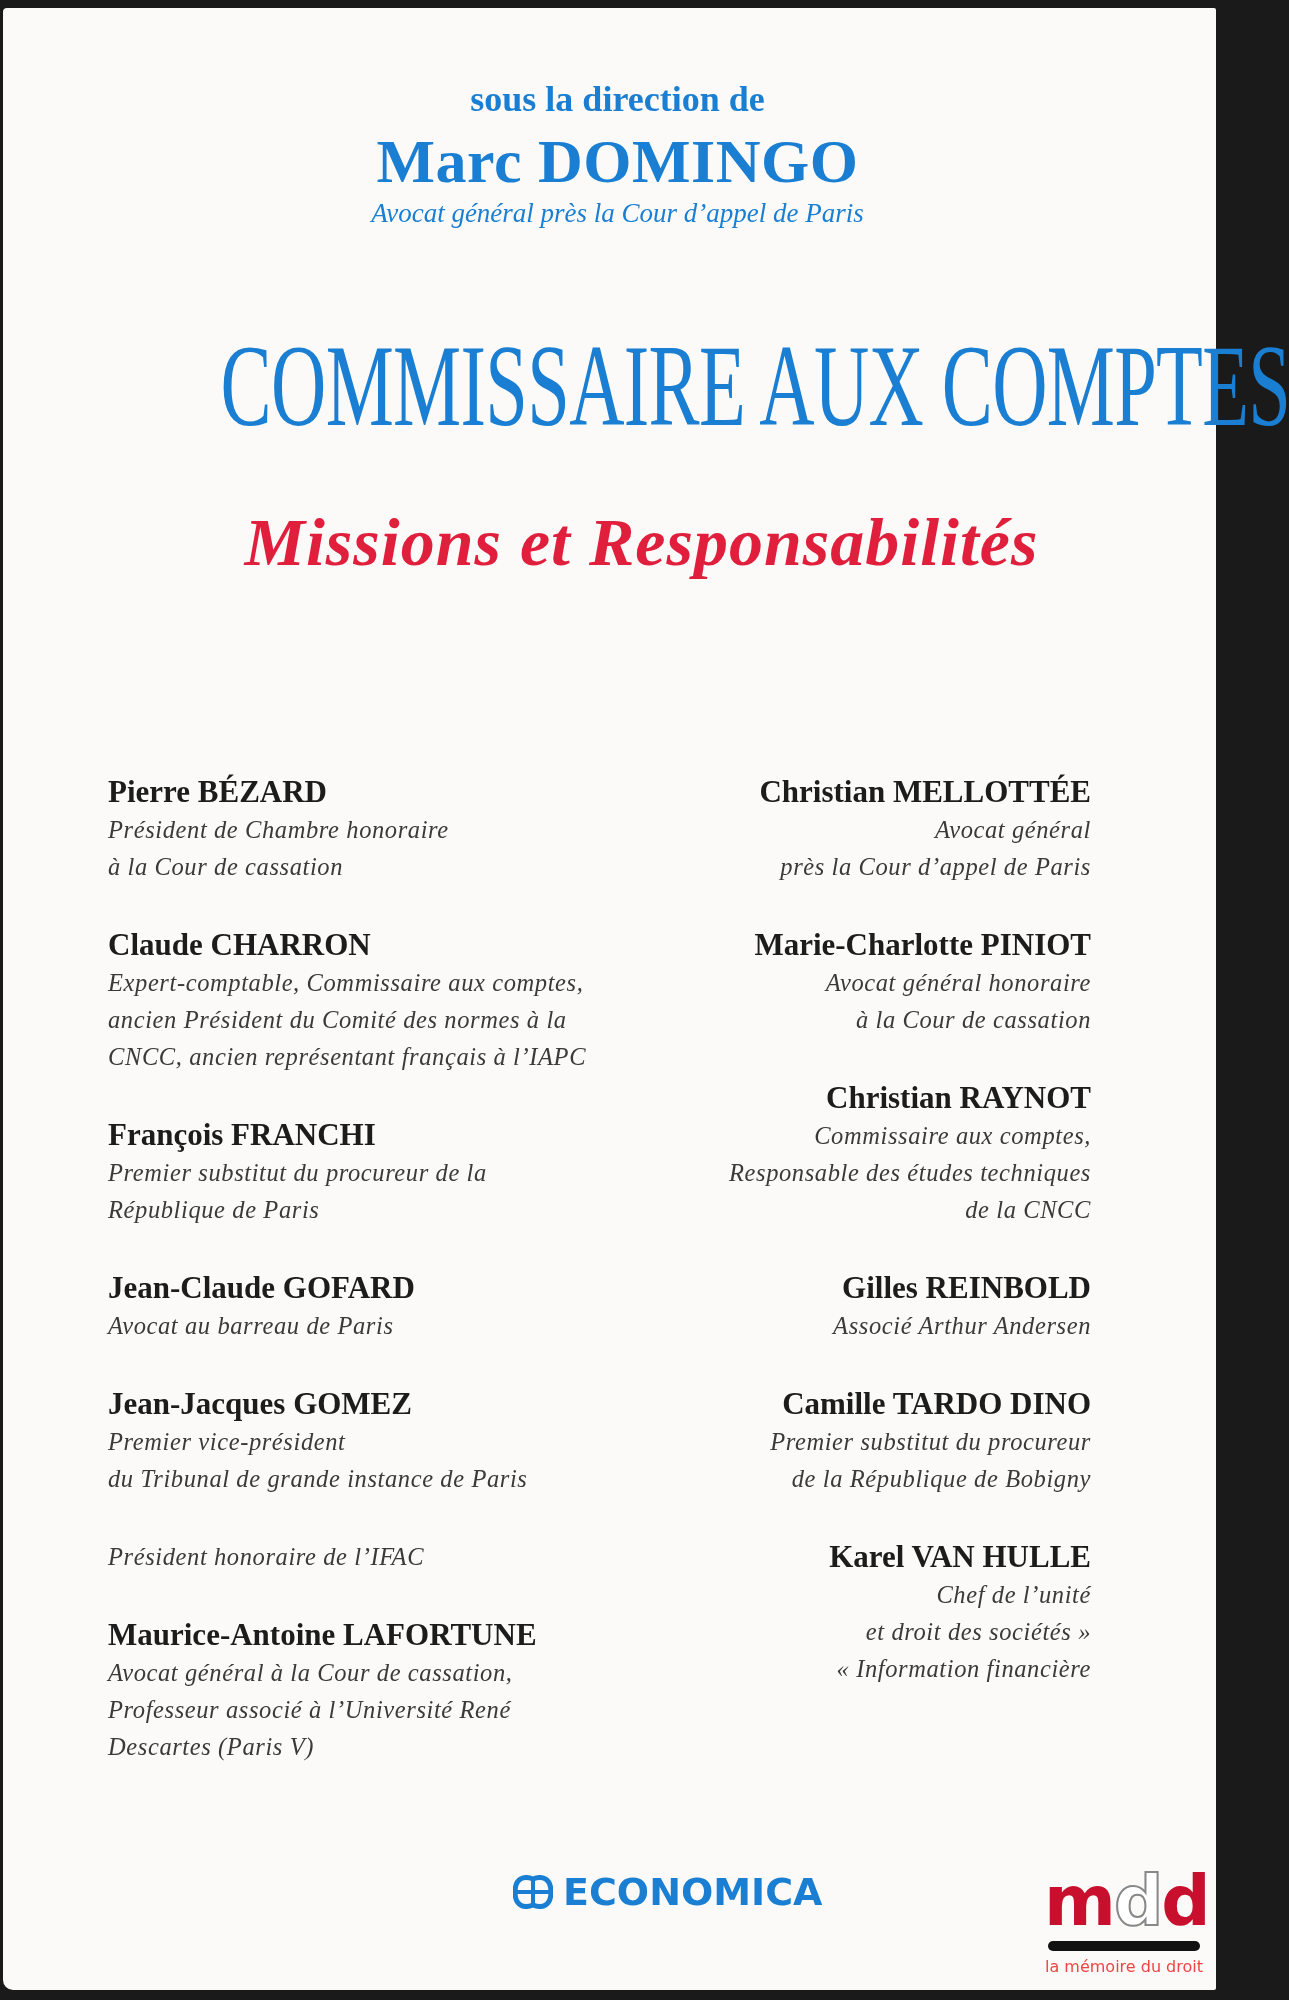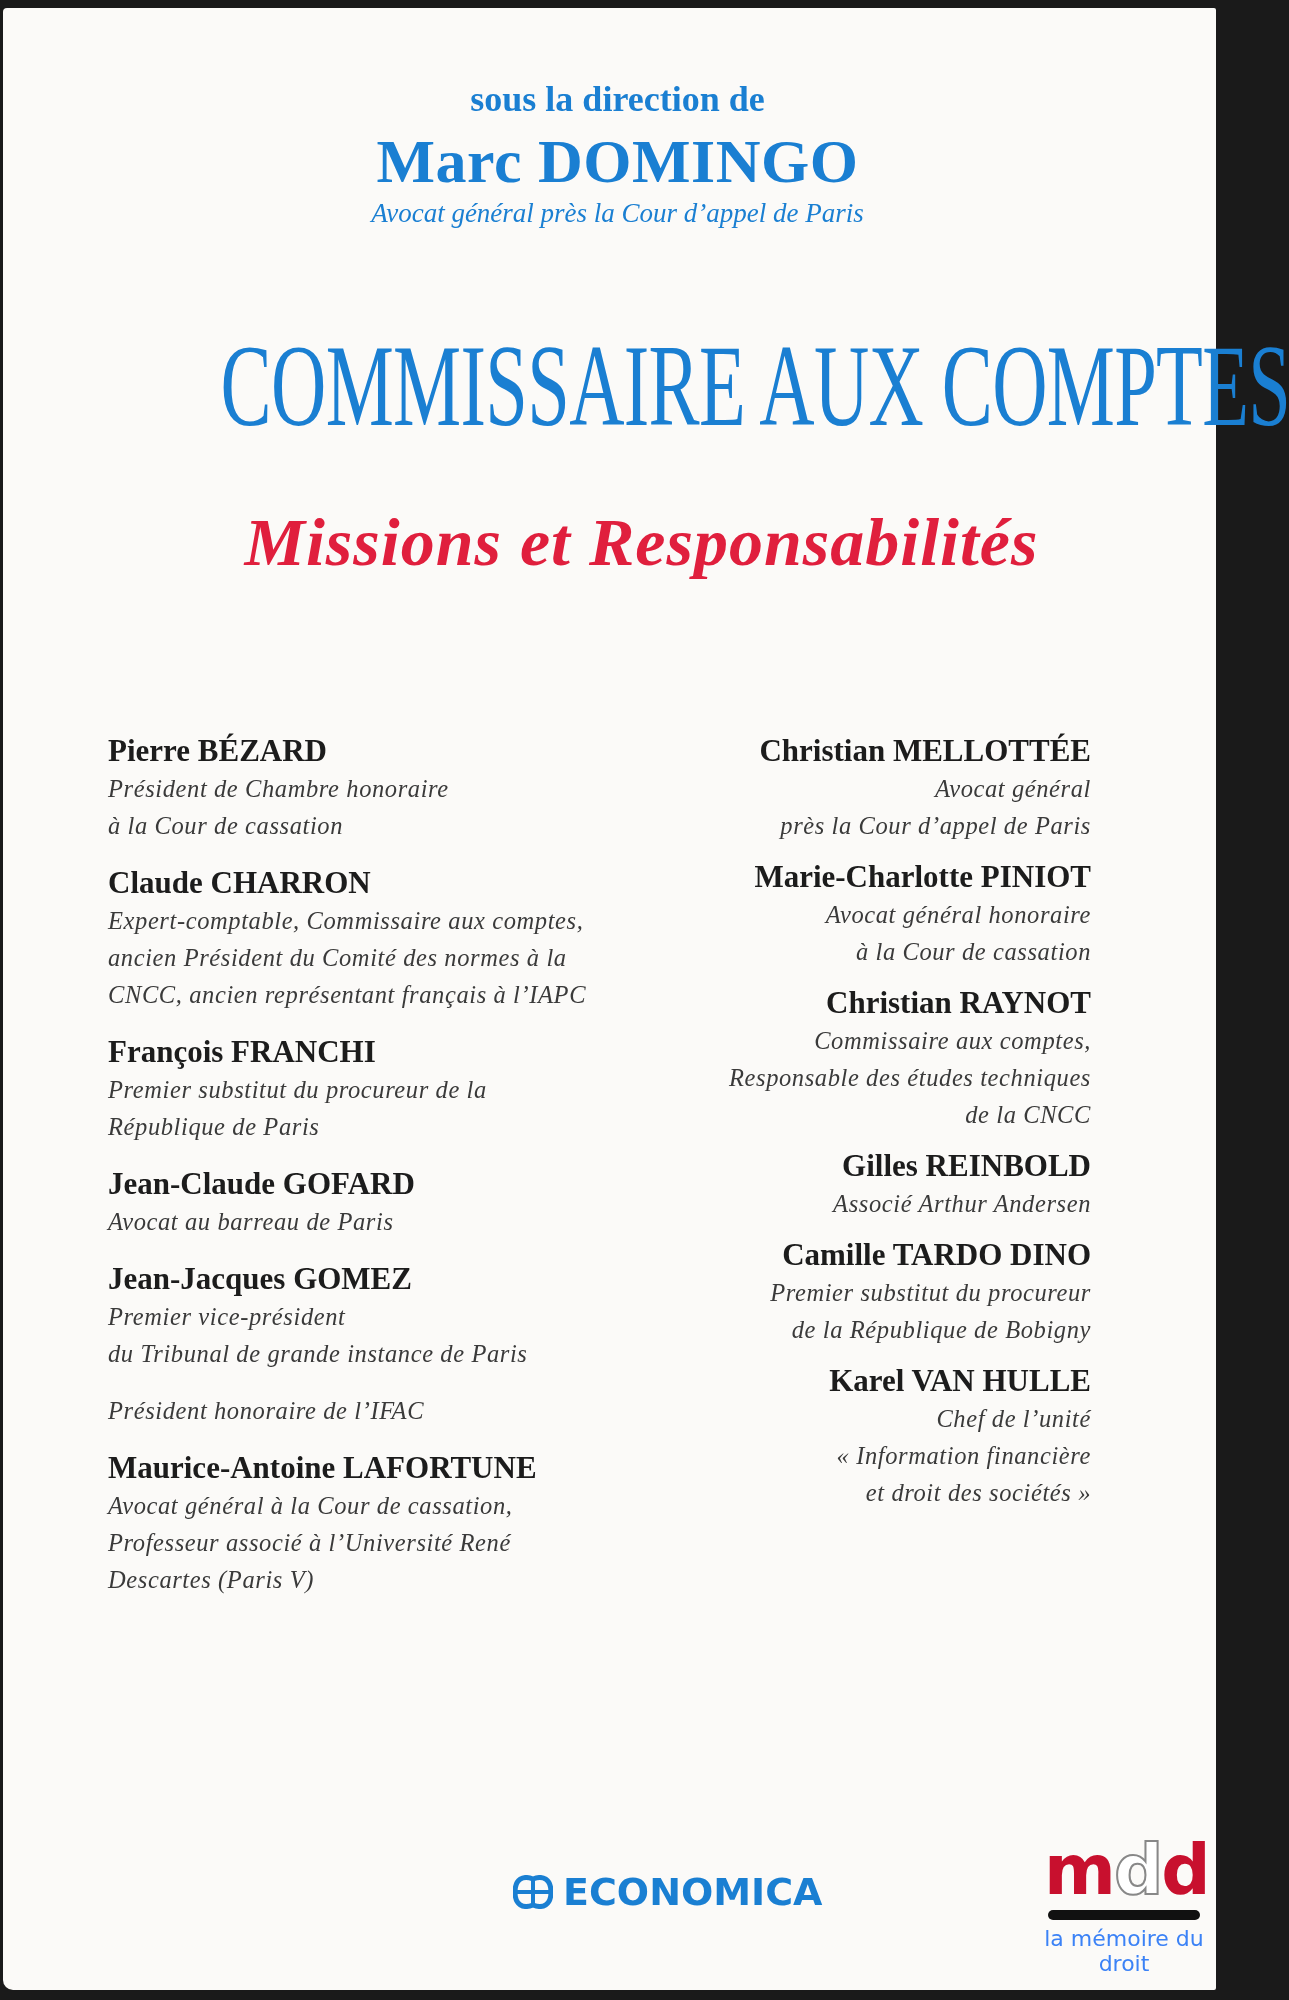--- a/index.html
+++ b/index.html
@@ -24,36 +24,36 @@
     font-size: 116px; line-height: 120px; transform: scaleX(0.66);
     transform-origin: 640px 0; white-space: nowrap; letter-spacing: -1px;
   }
   .subtitle {
     top: 495px; left: 0; width: 100%; text-align: center;
     font-size: 68px; font-style: italic; font-weight: bold; letter-spacing: 1px; margin-left: 32px;
   }
   .col { position: absolute; top: 724px; }
   .col-left { left: 105px; width: 560px; text-align: left; }
   .col-right { right: 125px; width: 560px; text-align: right; }
-  .author { margin-bottom: 20px; }
+  .author { margin-bottom: 20px; margin-top: 41px; }
   .author-name { font-size: 31px; font-weight: bold; color: #1c1c1c; line-height: 38px; }
   .author-role { font-size: 24.5px; font-style: italic; color: #3a3a3a; line-height: 37px; letter-spacing: 0.6px; }
   .col-right .author { margin-bottom: 14px; }
   .publisher {
     top: 1862px; left: 510px; display: flex; align-items: center; gap: 10px;
     color: #1a7fd2; font-family: "DejaVu Sans", sans-serif; font-weight: bold; font-size: 38px;
   }
   .pub-logo { width: 40px; height: 34px; }
   .mdd {
     position: absolute; right: 12px; bottom: 14px; width: 160px; text-align: center;
   }
   .mdd-letters { font-family: "DejaVu Sans", sans-serif; font-size: 69px; font-weight: bold; color: #c8102e; line-height: 64px; letter-spacing: -2px; }
   .mdd-letters .outline { color: #ffffff; -webkit-text-stroke: 2px #888; }
   .mdd-bar { height: 10px; background: #111; border-radius: 5px; margin: 8px 4px 6px; }
-  .mdd-tag { font-family: "DejaVu Sans", sans-serif; font-size: 22px; color: #3b82f6; }
+  .mdd-tag { font-family: "DejaVu Sans", sans-serif; font-size: 16px; color: #ef4444; }
 </style>
 </head>
 <body>
 
 <div class="cover">
   <div class="abs center blue dir-intro">sous la direction de</div>
   <div class="abs center blue director">Marc DOMINGO</div>
   <div class="abs center blue dir-role">Avocat général près la Cour d’appel de Paris</div>
 
   <div class="abs title blue">COMMISSAIRE AUX COMPTES</div>
@@ -117,22 +117,22 @@
         <div class="author-role">Associé Arthur Andersen</div>
       </div>
       <div class="author">
         <div class="author-name">Camille TARDO DINO</div>
         <div class="author-role">Premier substitut du procureur</div>
         <div class="author-role">de la République de Bobigny</div>
       </div>
       <div class="author">
         <div class="author-name">Karel VAN HULLE</div>
         <div class="author-role">Chef de l’unité</div>
+        <div class="author-role">et droit des sociétés »</div>
         <div class="author-role">« Information financière</div>
-        <div class="author-role">et droit des sociétés »</div>
       </div>
     </div>
 
   <div class="abs publisher">
     <svg class="pub-logo" viewBox="0 0 40 34">
       <path d="M20 4 C10 0 2 4 2 17 C2 30 10 34 20 30 C30 34 38 30 38 17 C38 4 30 0 20 4 Z" fill="none" stroke="#1a7fd2" stroke-width="5"></path>
       <line x1="20" y1="4" x2="20" y2="30" stroke="#1a7fd2" stroke-width="4"></line>
       <line x1="2" y1="17" x2="38" y2="17" stroke="#1a7fd2" stroke-width="4"></line>
     </svg>
     <span>ECONOMICA</span>

